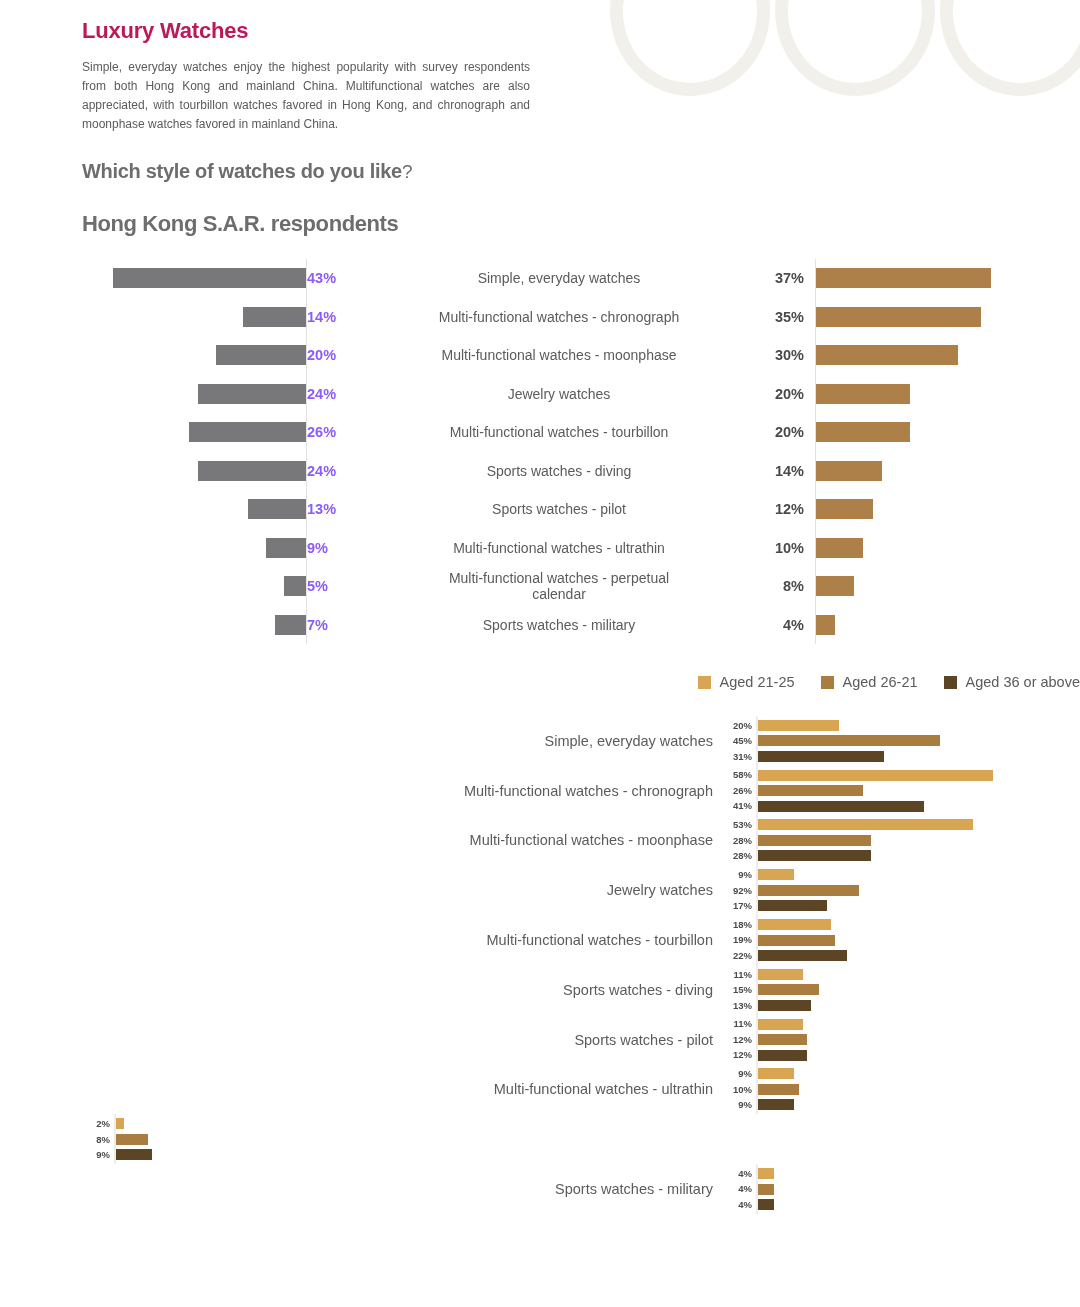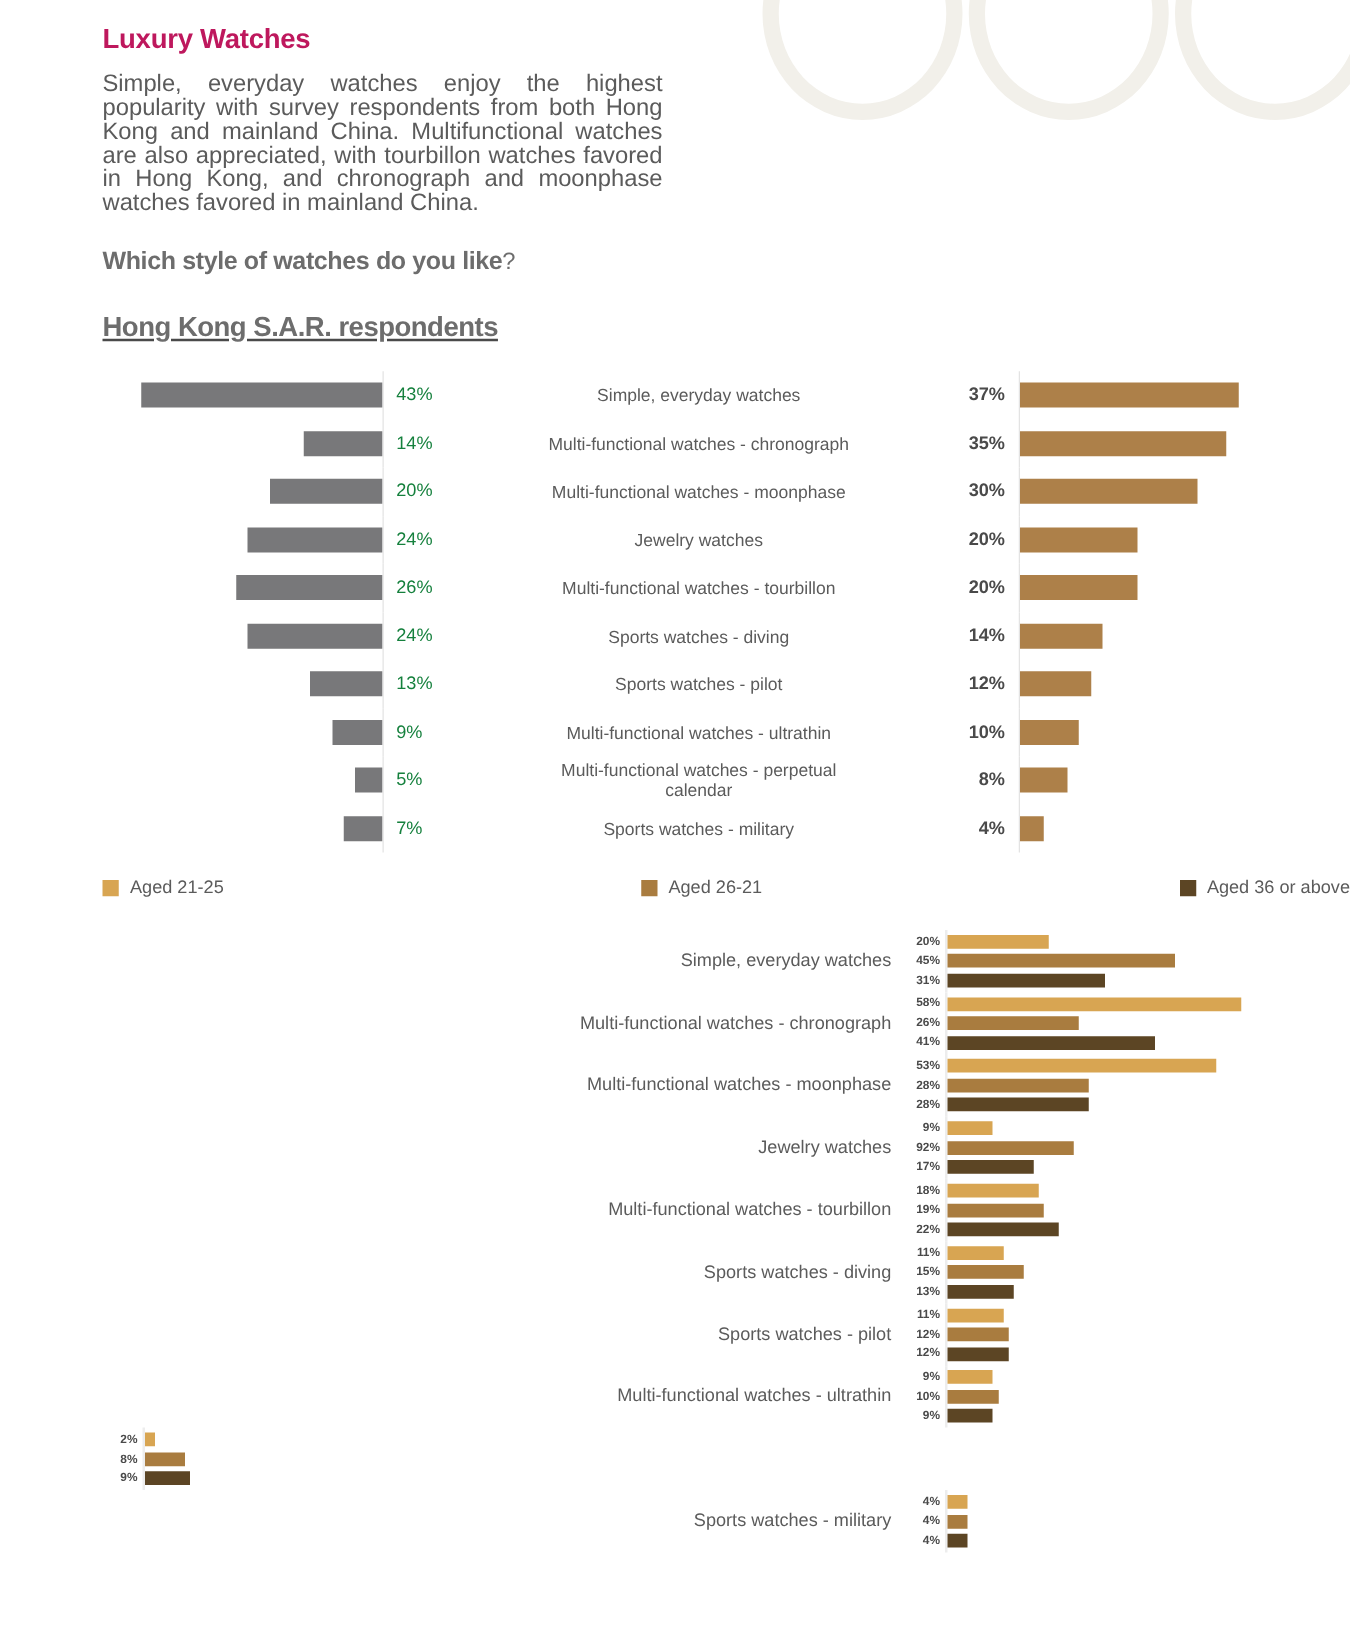--- a/index.html
+++ b/index.html
@@ -21,58 +21,58 @@
   .ring.r3 { left:340px; top:0; width:160px; height:170px; }
 
   
   .wrap { position:relative; padding:0 0 0 82px; }
   .title {
     font-size:22px; font-weight:bold; color:#be185d;
     letter-spacing:-0.2px; margin:18px 0 0 0;
   }
   .intro { display:flex; margin-top:14px; }
   .intro p {
-    margin:0; font-size:19px; line-height:19px;
+    margin:0; font-size:12px; line-height:19px;
     color:#5b5b5b; text-align:justify;
   }
   .intro .col-a { width:448px; }
   .intro .col-b { width:450px; margin-left:22px; }
 
   .question {
     margin-top:26px; font-size:20px; font-weight:bold; color:#6d6d6d;
     letter-spacing:-0.3px;
   }
   .question .qmark { font-weight:normal; font-size:19px; }
 
-  .subtitles { display:flex; margin-top:28px;text-decoration:underline; }
+  .subtitles { display:flex; margin-top:28px; }
   .sub { font-size:22px; font-weight:bold; letter-spacing:-0.4px; }
   .sub.left  { width:555px; color:#6d6d6d; }
   .sub.right { color:#b08642; }
 
   
   .tornado { position:relative; margin-top:22px; }
   .trow { display:flex; align-items:center; height:38.5px; }
 
   .t-left { width:224px; display:flex; justify-content:flex-end; align-items:center; }
   .t-left .bar { height:20px; background:#78787a; }
   .t-axisL { width:1px; align-self:stretch; background:#e3e3e3; }
-  .t-valL { width:52px; text-align:left; padding-left:10px; font-size:14.5px; font-weight:normal; color:#15803d; }
+  .t-valL { width:52px; text-align:left; font-size:14.5px; font-weight:bold; color:#8b5cf6; }
 
   .t-cat {
     flex:1; text-align:center; font-size:14px; color:#5b5b5b; line-height:16px;
     padding:0 6px;
   }
 
   .t-valR { width:56px; text-align:right; padding-right:11px; font-size:14.5px; font-weight:bold; color:#4a4a4a; }
   .t-axisR { width:1px; align-self:stretch; background:#e3e3e3; }
   .t-right { width:264px; display:flex; align-items:center; }
   .t-right .bar { height:20px; background:#ad8049; }
 
   
-  .legend { display:flex; justify-content:space-between; align-items:center; gap:26px; margin-top:20px; }
+  .legend { display:flex; justify-content:flex-end; align-items:center; gap:26px; margin-top:30px; }
   .lg { display:flex; align-items:center; gap:9px; font-size:14.5px; color:#5b5b5b; }
   .sw { width:13px; height:13px; display:inline-block; }
 
   
   .grouped { margin-top:26px; position:relative; }
   .grow { display:flex; align-items:center; height:49.8px; }
   .g-cat {
     width:642px; text-align:right; font-size:14.5px; color:#5b5b5b;
     padding-right:11px;
   }

